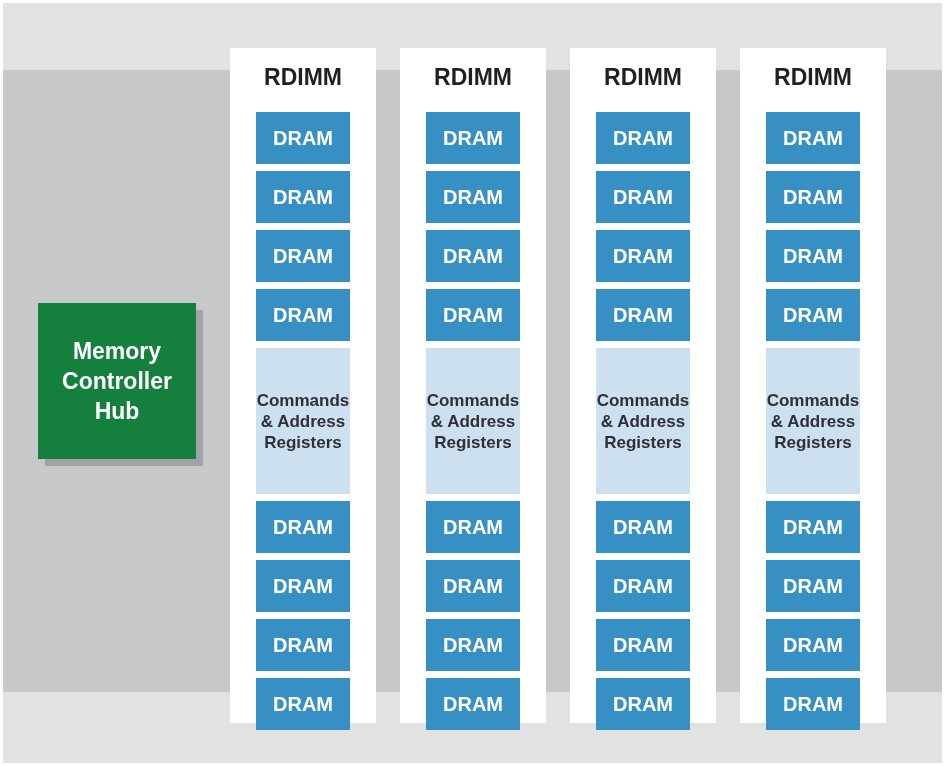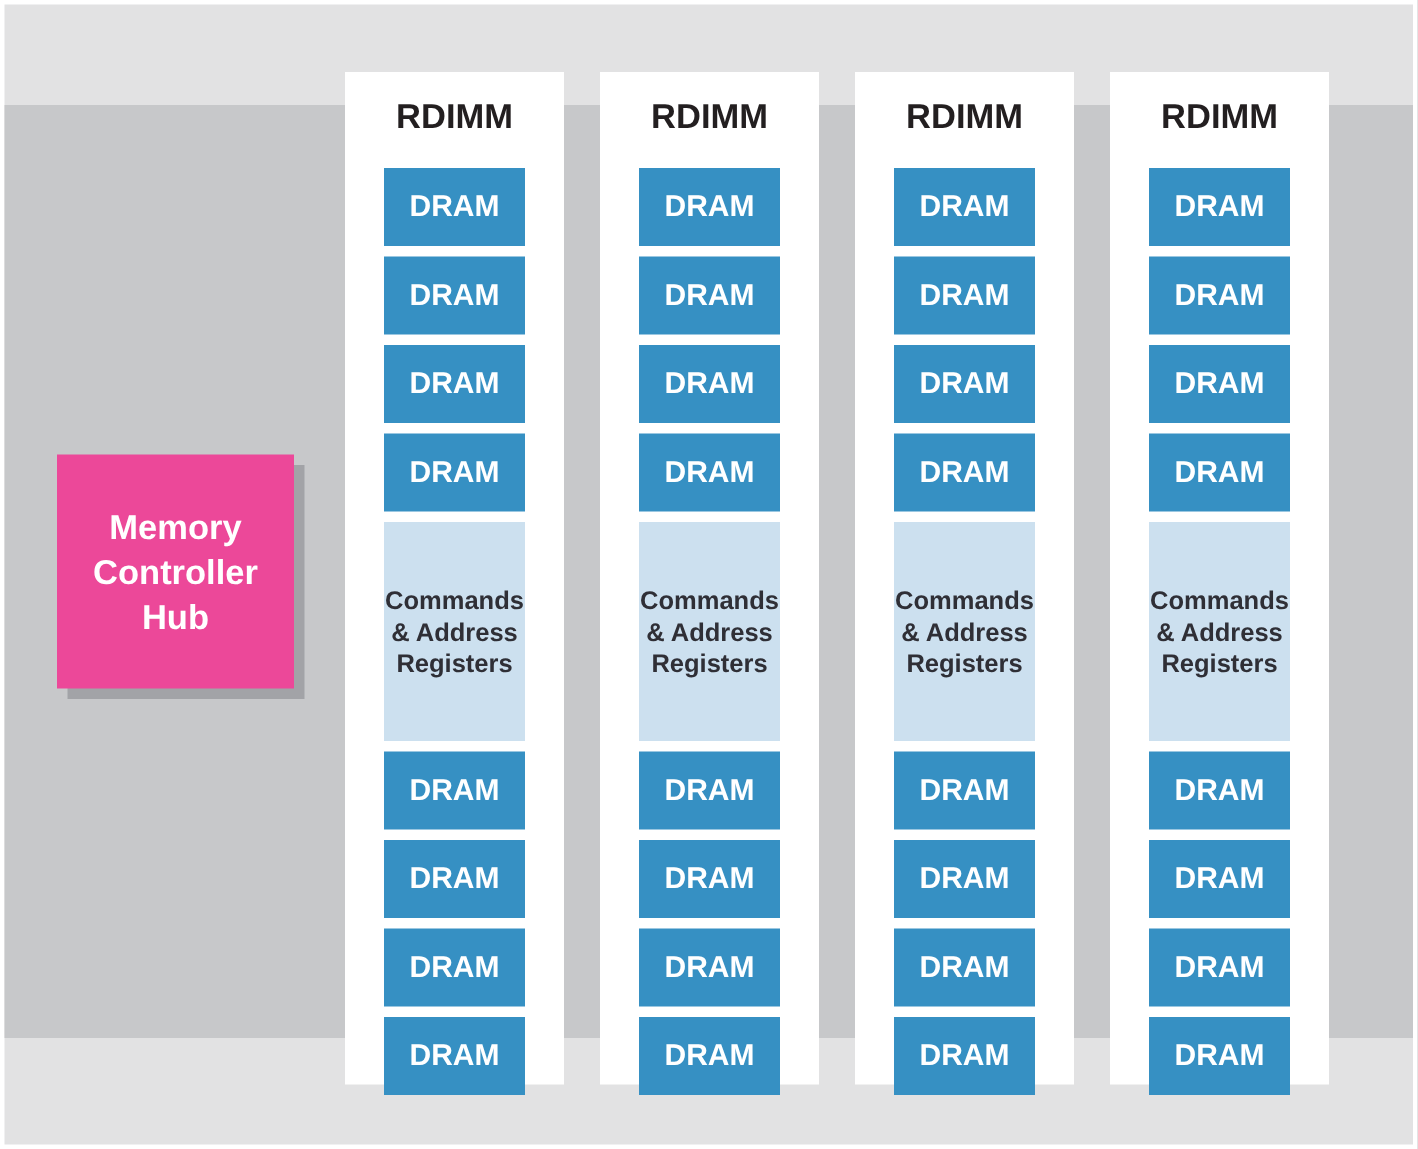--- a/index.html
+++ b/index.html
@@ -9,21 +9,21 @@
     position: relative;
     overflow: hidden;
     font-family: "Liberation Sans", sans-serif;
   }
   .page { position: absolute; inset: 3px; background: #e2e2e3; }
   .band { position: absolute; left: 0; right: 0; top: 67px; height: 622px; background: #c7c8ca; }
 
   .mch {
     position: absolute; left: 35px; top: 300px;
     width: 158px; height: 156px;
-    background: #ec4899;
+    background: #15803d;
     box-shadow: 7px 7px 0 #a2a3a7;
     display: flex; align-items: center; justify-content: center;
   }
   .mch-label {
     color: #ffffff; font-size: 23px; font-weight: bold;
     line-height: 30px; text-align: center; white-space: pre-line;
   }
 
   .modules { position: absolute; left: 227px; top: 45px; display: flex; gap: 24px; }
 

